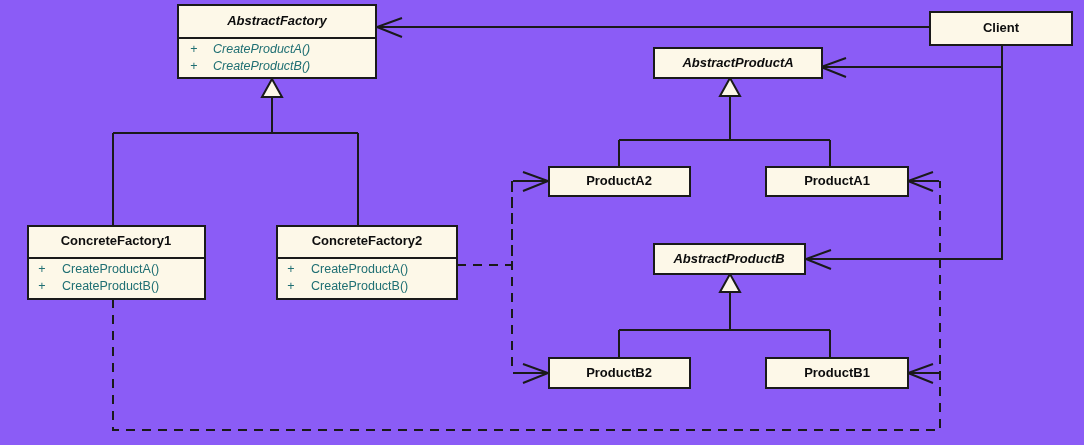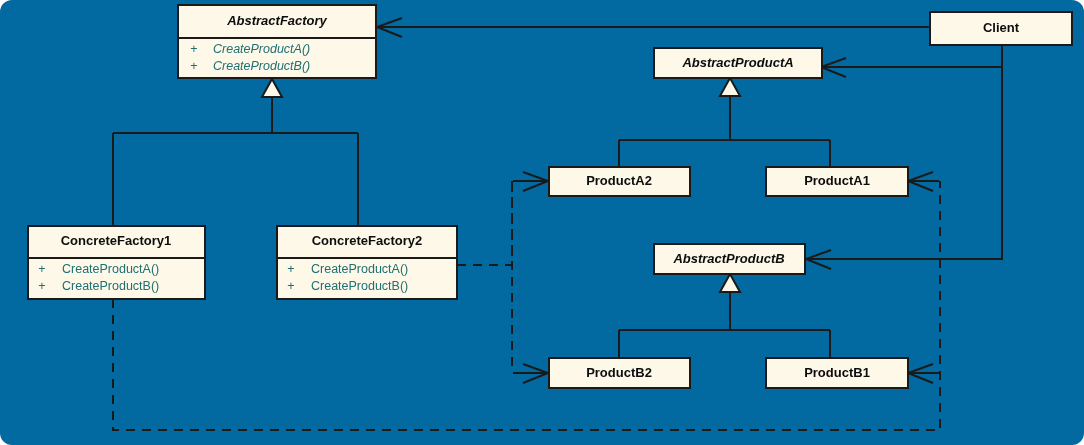--- a/index.html
+++ b/index.html
@@ -4,24 +4,23 @@
 <style>
   html, body {
     margin: 0;
     padding: 0;
     background: #ffffff;
   }
   #diagram-root {
     position: relative;
     width: 1084px;
     height: 445px;
-    background: #0369a1;
+    background: #8b5cf6;
     font-family: "Liberation Sans", sans-serif;
     overflow: hidden;
-    border-radius: 12px;
   }
   svg#uml {
     display: block;
     width: 1084px;
     height: 445px;
   }
   .cls-box {
     fill: #fdf8e8;
     stroke: #1a1a1a;
     stroke-width: 2;

